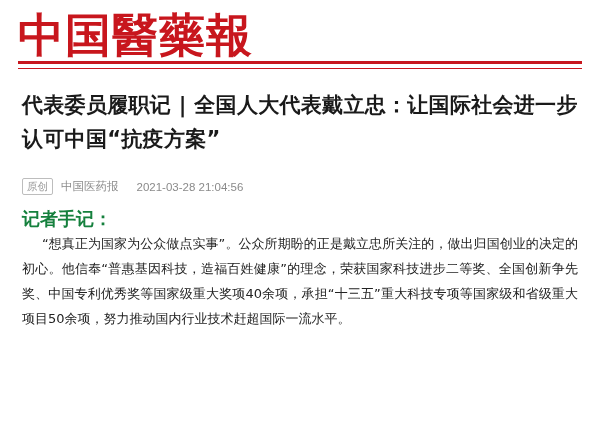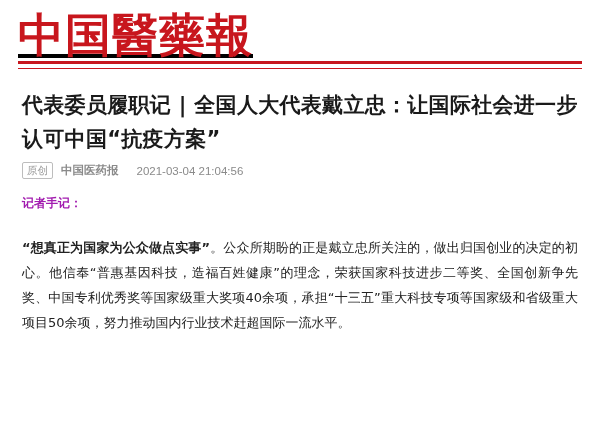--- a/index.html
+++ b/index.html
@@ -19,21 +19,20 @@
     height: 430px;
     box-sizing: border-box;
     background: #ffffff;
   }
   
   .masthead {
     position: relative;
     height: 72px;
     padding: 8px 14px 0 18px;
     box-sizing: border-box;
-    text-decoration: underline;
   }
   .masthead-title {
     font-family: "DejaVu Serif", "Liberation Serif", serif;
     font-weight: bold;
     font-size: 46px;
     line-height: 54px;
     color: #c8161d;
     letter-spacing: 1px;
     white-space: nowrap;
   }
@@ -60,82 +59,82 @@
     font-weight: bold;
     font-size: 21px;
     line-height: 34px;
     color: #1a1a1a;
     letter-spacing: 0.3px;
   }
   
   .meta {
     display: flex;
     align-items: center;
-    margin: 6px 22px 0 22px;
+    margin: 22px 22px 0 22px;
     font-size: 11.5px;
     color: #8a8a8a;
   }
   .meta-tag {
     border: 1px solid #bdbdbd;
     color: #9a9a9a;
     font-size: 10.5px;
     line-height: 13px;
     padding: 1px 4px;
     border-radius: 2px;
     margin-right: 8px;
   }
   .meta-source {
     margin-right: 18px;
     color: #8a8a8a;
-    font-weight: bold;
   }
   .meta-time {
     color: #8a8a8a;
   }
   
   .article {
     margin: 12px 22px 0 22px;
   }
   .subhead {
     font-family: "DejaVu Sans", "Liberation Sans", sans-serif;
     font-weight: bold;
-    font-size: 12px;
+    font-size: 18px;
     line-height: 24px;
-    color: #a21caf;
-    margin-bottom: 20px;
+    color: #15803d;
+    margin-bottom: 0;
   }
   .para {
     font-family: "DejaVu Sans", "Liberation Sans", sans-serif;
     font-size: 13px;
     line-height: 25px;
     color: #222222;
     text-align: justify;
     margin: 0 0 14px 0;
   }
   .b {
-    font-weight: bold;
+    font-weight: normal;
+    margin-left: 20px;
   }
 </style>
 </head>
 <body>
 
 <div class="page">
 
   <div class="masthead">
     <div class="masthead-title">中国醫藥報</div>
     <div class="masthead-rule"></div>
     <div class="masthead-rule2"></div>
   </div>
 
   <div class="headline">代表委员履职记 | 全国人大代表戴立忠：让国际社会进一步认可中国“抗疫方案”</div>
 
   <div class="meta">
     <span class="meta-tag">原创</span>
     <span class="meta-source">中国医药报</span>
-    <span class="meta-time">2021-03-04 21:04:56</span>
+    <span class="meta-time">2021-03-28 21:04:56</span>
   </div>
 
   <div class="article">
     <div class="subhead">记者手记：</div>
 
     <p class="para">
       <span class="b">“想真正为国家为公众做点实事”</span><span>。公众所期盼的正是戴立忠所关注的，做出归国创业的决定的初心。他信奉“普惠基因科技，造福百姓健康”的理念，荣获国家科技进步二等奖、全国创新争先奖、中国专利优秀奖等国家级重大奖项40余项，承担“十三五”重大科技专项等国家级和省级重大项目50余项，努力推动国内行业技术赶超国际一流水平。</span>
     </p>
 
   </div>

